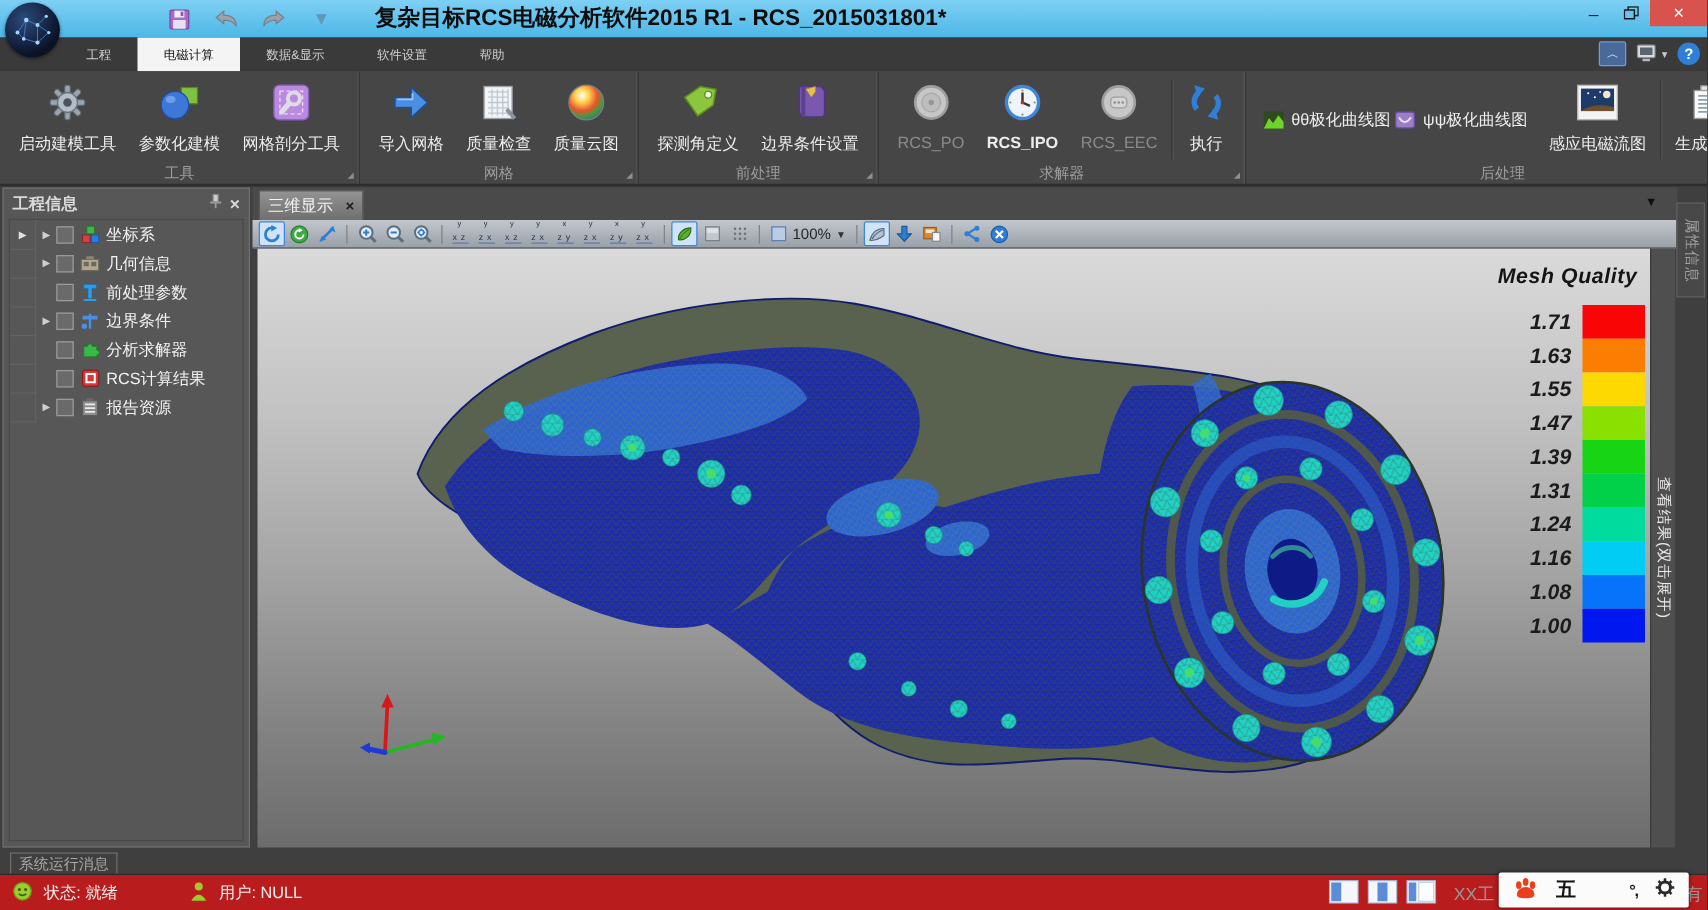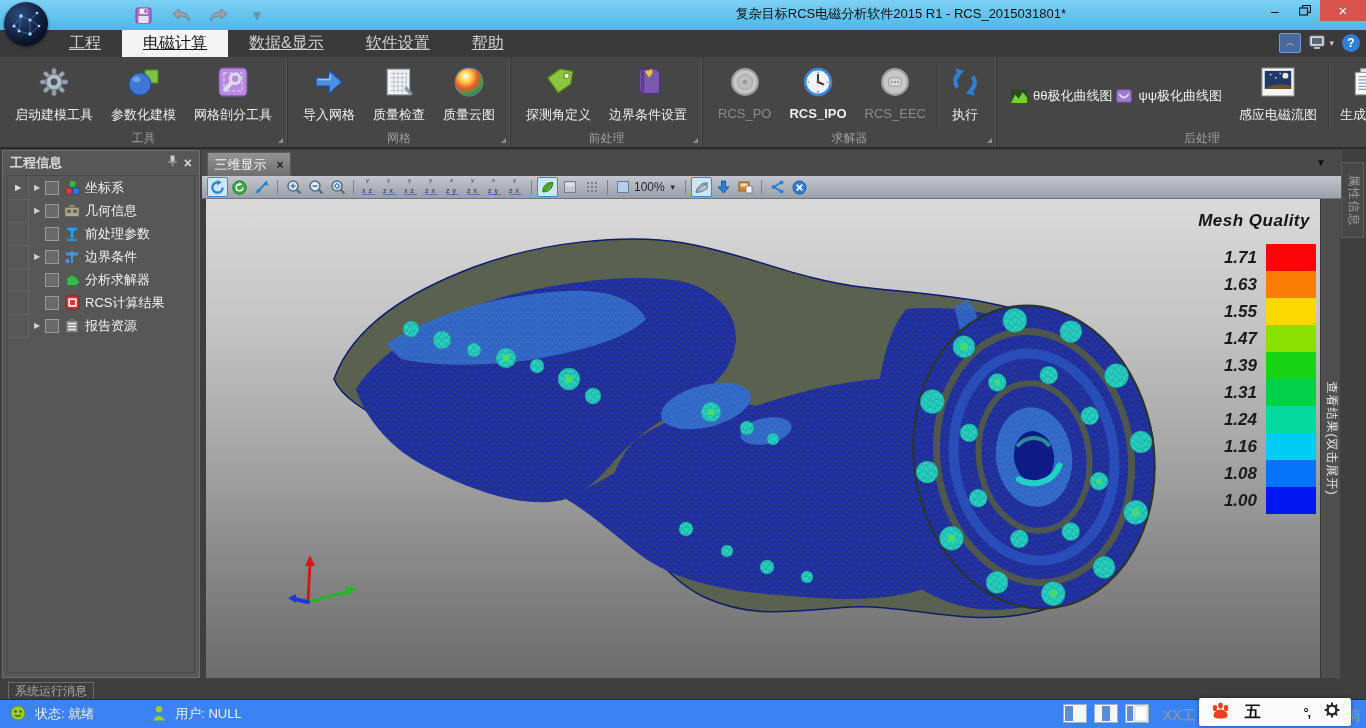--- a/index.html
+++ b/index.html
@@ -8,29 +8,29 @@
   
   .titlebar{position:absolute;left:0;top:0;right:0;height:30px;
     background:linear-gradient(#7ed0f4,#4db7e7);}
   .logo{position:absolute;left:4px;top:2px;width:44px;height:44px;border-radius:50%;
     background:radial-gradient(circle at 35% 30%,#2b4a7c,#0a1226 70%);z-index:30;
     box-shadow:0 1px 3px rgba(0,0,0,.5);display:flex;align-items:center;justify-content:center;}
   .qat{position:absolute;left:132px;top:2px;display:flex;align-items:center;gap:16px;height:26px;}
   .qat .qbtn{width:22px;height:22px;display:flex;align-items:center;justify-content:center;
     font-size:17px;color:#6f7780;}
   .title-text{position:absolute;left:300px;right:300px;top:0;height:30px;line-height:28px;
-    text-align:right;font-size:13px;color:#0d0d0d;white-space:nowrap;}
+    text-align:left;font-size:18px;color:#0d0d0d;white-space:nowrap;font-weight:bold;}
   .winbtns{position:absolute;right:0;top:0;display:flex;height:21px;}
   .winbtn{width:30px;height:21px;display:flex;align-items:center;justify-content:center;
     color:#1a1a1a;font-size:14px;}
   .winbtn.close{width:46px;background:#d9534e;color:#fff;font-size:15px;}
   
   .tabrow{position:absolute;left:0;top:30px;right:0;height:27px;background:#3a3a3a;
     display:flex;align-items:stretch;padding-left:48px;}
-  .rtab{padding:0 21px;font-size:16px;color:#cfcfcf;display:flex;align-items:center;text-decoration:underline;}
+  .rtab{padding:0 21px;font-size:10px;color:#cfcfcf;display:flex;align-items:center;}
   .rtab.active{background:#f4f4f4;color:#141414;}
   .tabrow-right{position:absolute;right:6px;top:33px;display:flex;align-items:center;gap:8px;}
   .collapse-btn{width:20px;height:18px;border:1px solid #6d9fd4;background:#49699a;
     color:#dfeaf6;font-size:10px;display:flex;align-items:center;justify-content:center;border-radius:2px;}
   .help-btn{width:18px;height:18px;border-radius:50%;background:#2f7fd6;color:#fff;
     font-size:12px;font-weight:bold;display:flex;align-items:center;justify-content:center;}
   .mini-arrow{color:#c7c7c7;font-size:9px;}
   
   .ribbon{position:absolute;left:0;top:57px;right:0;height:90px;background:#464646;
     border-bottom:2px solid #2d2d2d;display:flex;}
@@ -94,21 +94,21 @@
   
   .resultbar{position:absolute;left:1320px;top:199px;width:19px;height:479px;background:#4f4f4f;
     border-left:1px solid #3a3a3a;display:flex;align-items:center;justify-content:center;overflow:hidden;}
   .resultbar span{transform:rotate(90deg);white-space:nowrap;font-size:12px;color:#ececec;letter-spacing:1px;}
   .propstab{position:absolute;right:2px;top:162px;width:21px;height:74px;background:#484848;
     border:1px solid #5f5f5f;display:flex;align-items:center;justify-content:center;overflow:hidden;}
   .propstab span{transform:rotate(90deg);white-space:nowrap;font-size:12px;color:#a2a2a2;letter-spacing:1px;}
   
   .msgstab{position:absolute;left:8px;top:682px;width:86px;height:17px;border:1px solid #6c6c6c;
     border-bottom:none;color:#a8a8a8;font-size:12px;text-align:center;line-height:16px;box-sizing:border-box;}
-  .statusbar{position:absolute;left:0;right:0;bottom:0;height:28px;background:#3b82f6;
+  .statusbar{position:absolute;left:0;right:0;bottom:0;height:28px;background:#b91c1c;
     border-top:1px solid #2a2a2a;display:flex;align-items:center;padding:0 10px;gap:9px;
     font-size:13px;color:#efefef;}
   .sb-right{position:absolute;left:1063px;top:704px;display:flex;gap:7px;}
   .sb-copy1{position:absolute;left:1163px;top:707px;font-size:14px;color:#9a9a9a;}
   .sb-copy2{position:absolute;left:1348px;top:707px;font-size:14px;color:#9a9a9a;}
   .imebar{position:absolute;left:1199px;top:698px;width:144px;height:28px;background:#fbfbfb;
     border-radius:2px;box-shadow:0 0 4px rgba(0,0,0,.45);display:flex;align-items:center;
     justify-content:space-around;padding:0 4px;}
   .ime-wubi{font-size:16px;color:#141414;font-weight:bold;}
   .ime-punct{font-size:13px;color:#141414;font-weight:bold;letter-spacing:-1px;}

